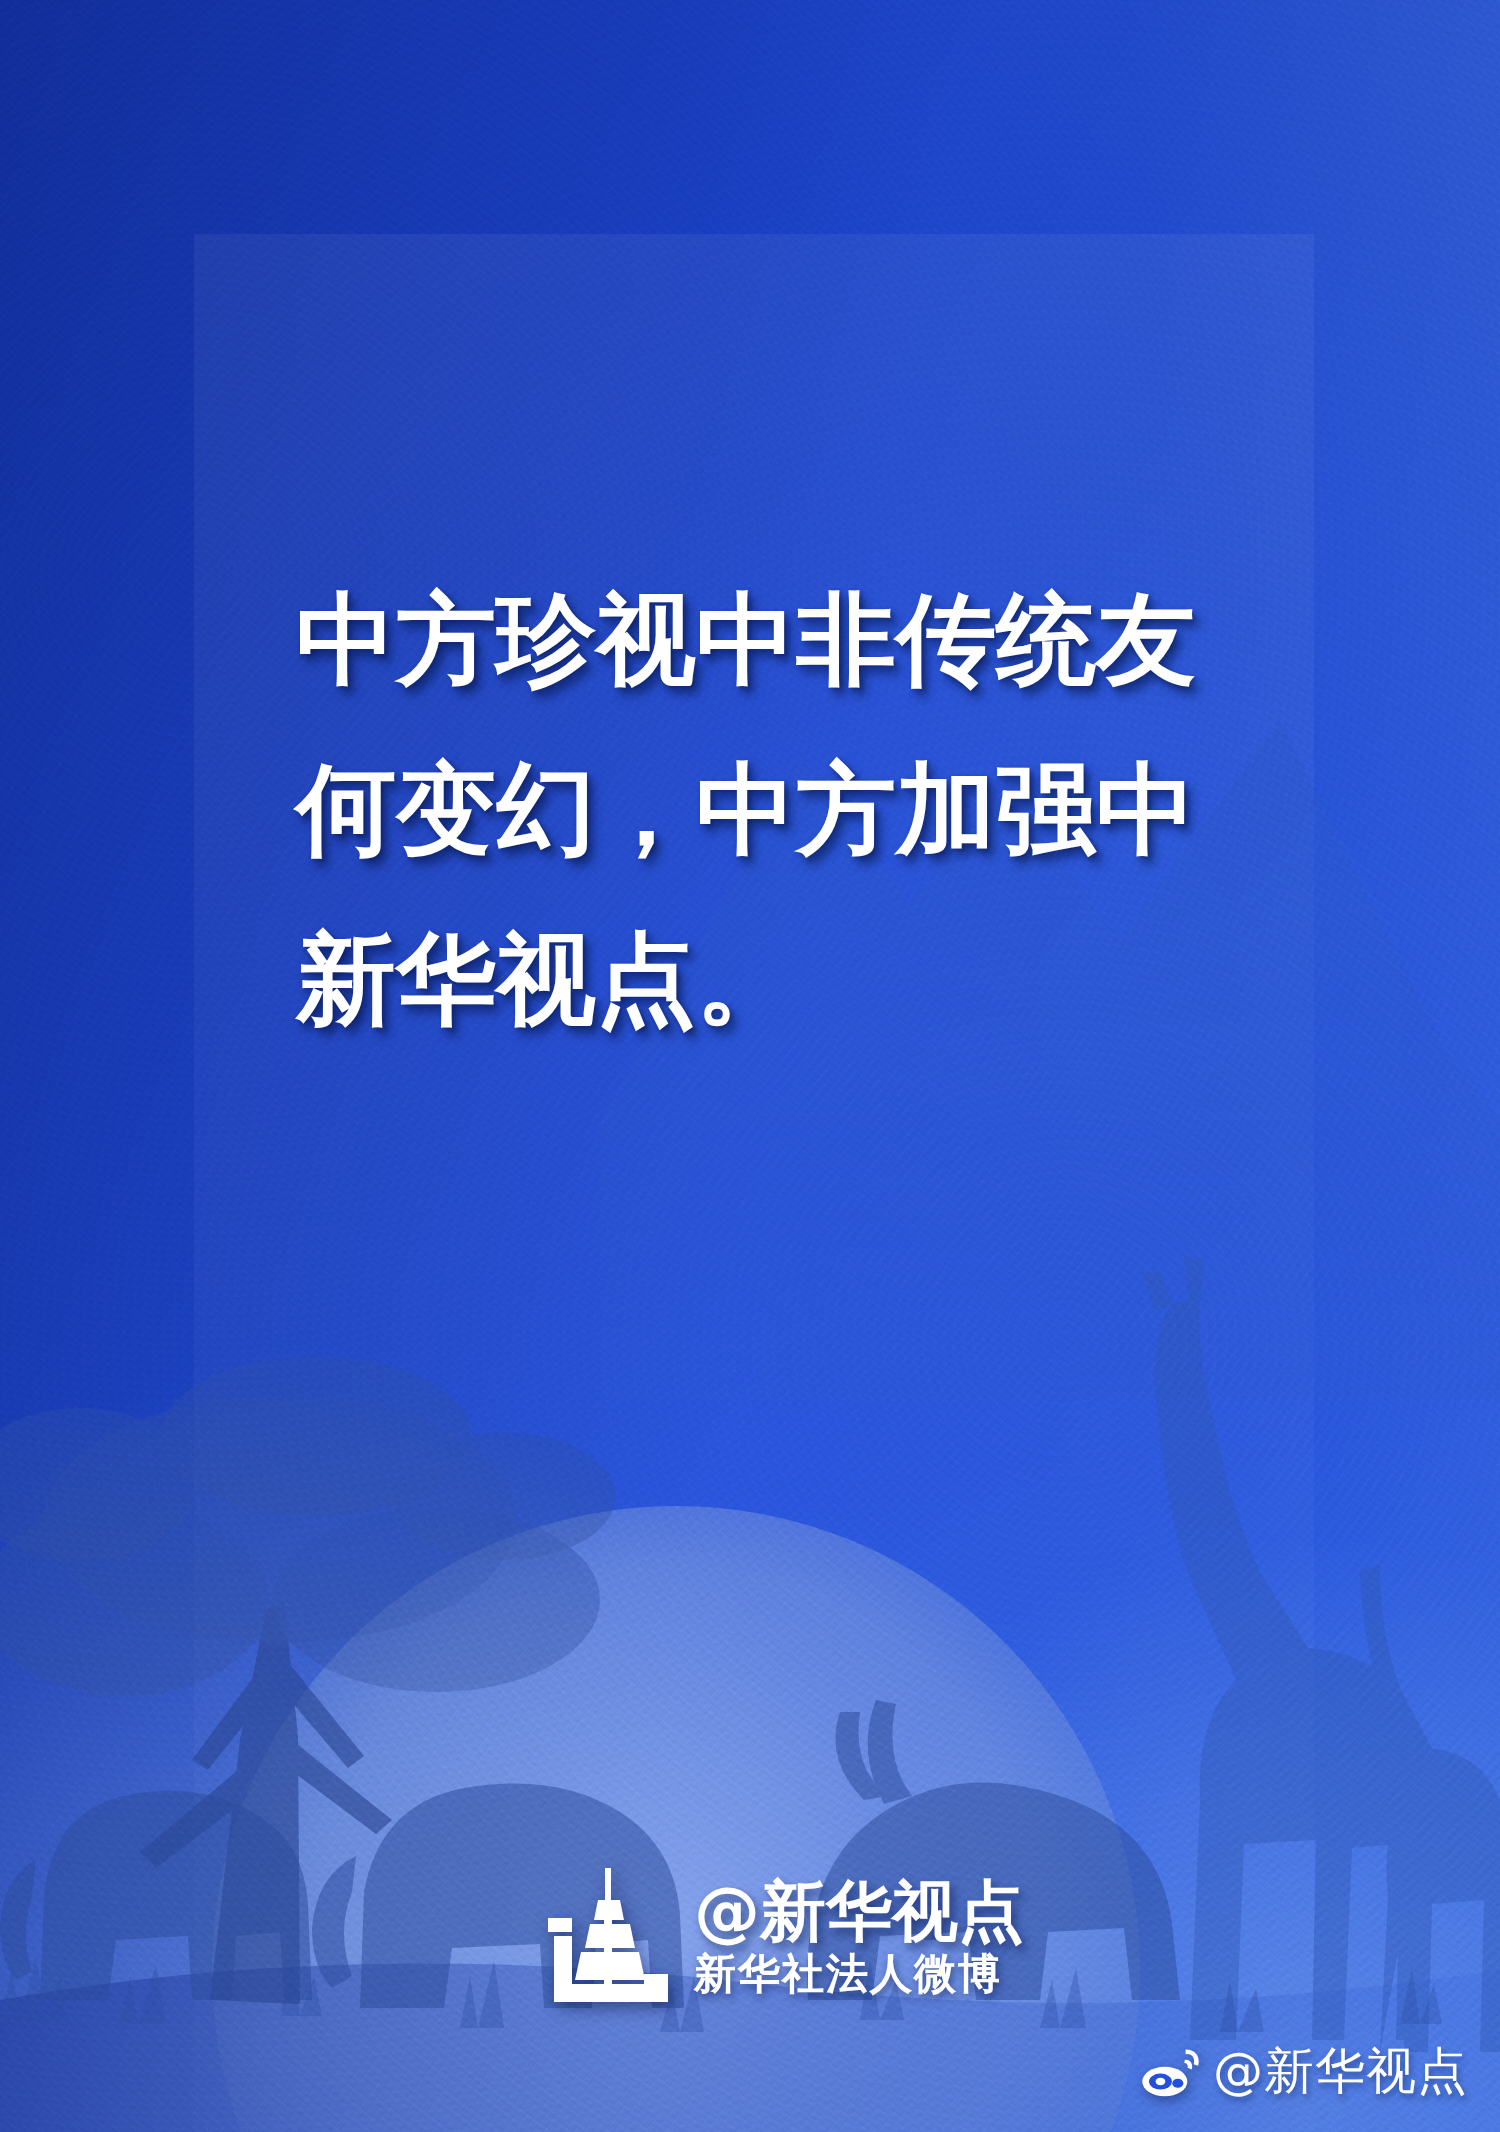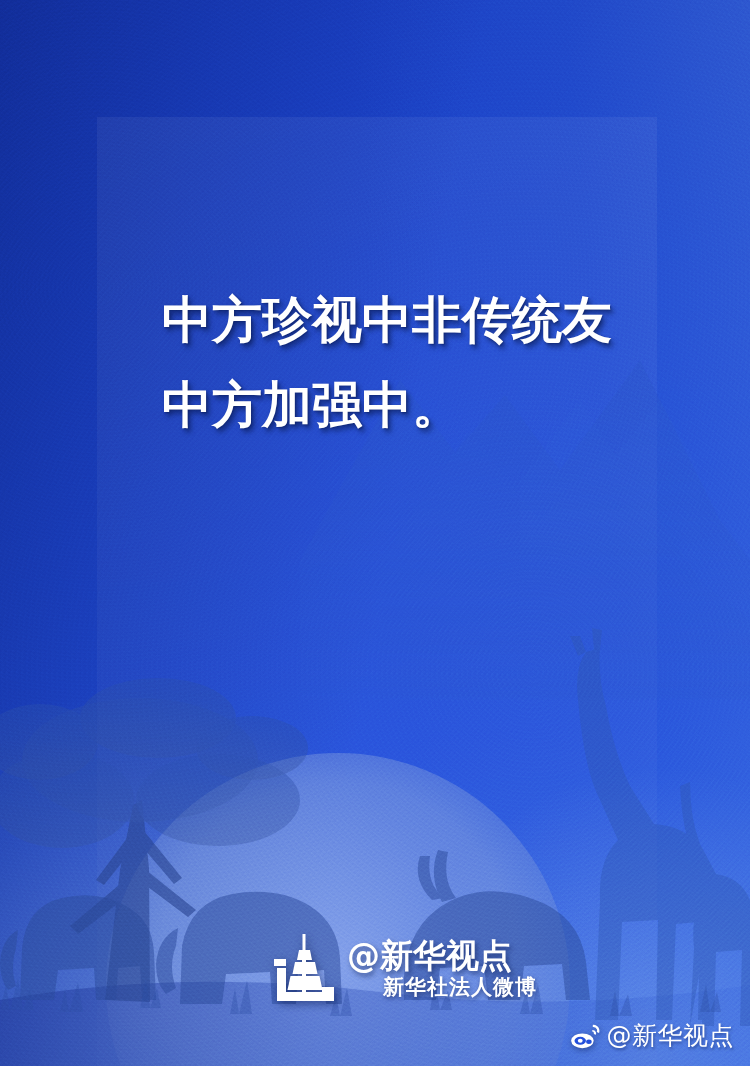--- a/index.html
+++ b/index.html
@@ -73,21 +73,21 @@
   .scene {
     position: absolute;
     inset: 0;
     width: 750px;
     height: 1066px;
   }
 
   
   .quote {
     position: absolute;
-    left: 162px;
+    left: 148px;
     top: 278px;
     width: 450px;
   }
   .quote-line {
     font-family: "Liberation Serif", "DejaVu Serif", serif;
     font-weight: bold;
     font-size: 50px;
     line-height: 85px;
     letter-spacing: 0px;
     color: #ffffff;
@@ -125,21 +125,20 @@
     text-shadow: 2px 3px 5px rgba(5,20,70,0.55);
   }
   .brand-sub {
     font-family: "DejaVu Sans", "Liberation Sans", sans-serif;
     font-weight: bold;
     font-size: 21px;
     line-height: 24px;
     color: #ffffff;
     letter-spacing: 1px;
     text-shadow: 1px 2px 4px rgba(5,20,70,0.55);
-    margin-left: 36px;
   }
 
   
   .watermark {
     position: absolute;
     right: 16px;
     bottom: 14px;
     display: flex;
     align-items: center;
     gap: 7px;
@@ -250,21 +249,22 @@
       <path d="M610 1016 l5 -26 l4 26 l9 -22 l4 22 Z"></path>
       <path d="M700 1012 l6 -28 l4 28 l7 -20 l4 20 Z"></path>
     </g>
   </svg>
 
   <div class="bg-texture"></div>
   <div class="bg-texture2"></div>
 
   <div class="quote">
     <div class="quote-line">中方珍视中非传统友</div>
-    <div class="quote-line">中方加强中。</div>
+    <div class="quote-line">何变幻，中方加强中</div>
+    <div class="quote-line">新华视点。</div>
   </div>
 
   <div class="brand">
     <svg class="brand-mark" viewBox="0 0 66 72">
       <g fill="#ffffff">
         <rect x="30.5" y="2" width="3" height="16"></rect>
         <path d="M27 18 h11 l2 10 h-15 Z"></path>
         <path d="M23 30 h20 l2.5 12 h-25 Z"></path>
         <path d="M18.5 44 h29 l3 14 h-35 Z"></path>
         <path d="M13 60 h41 l2 9 h-45 Z"></path>

